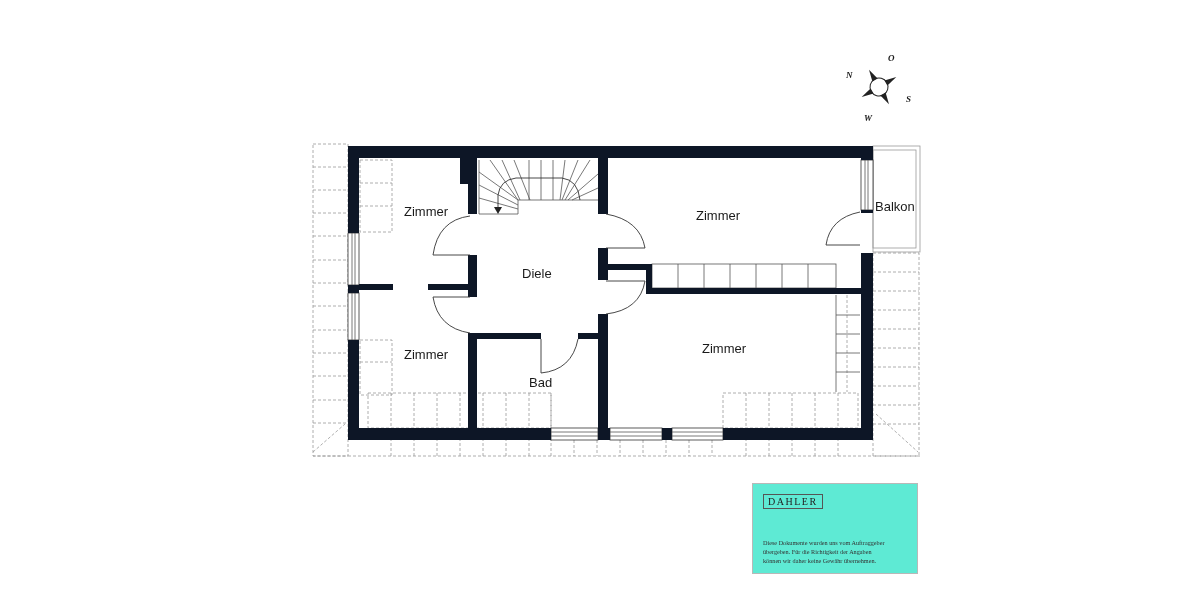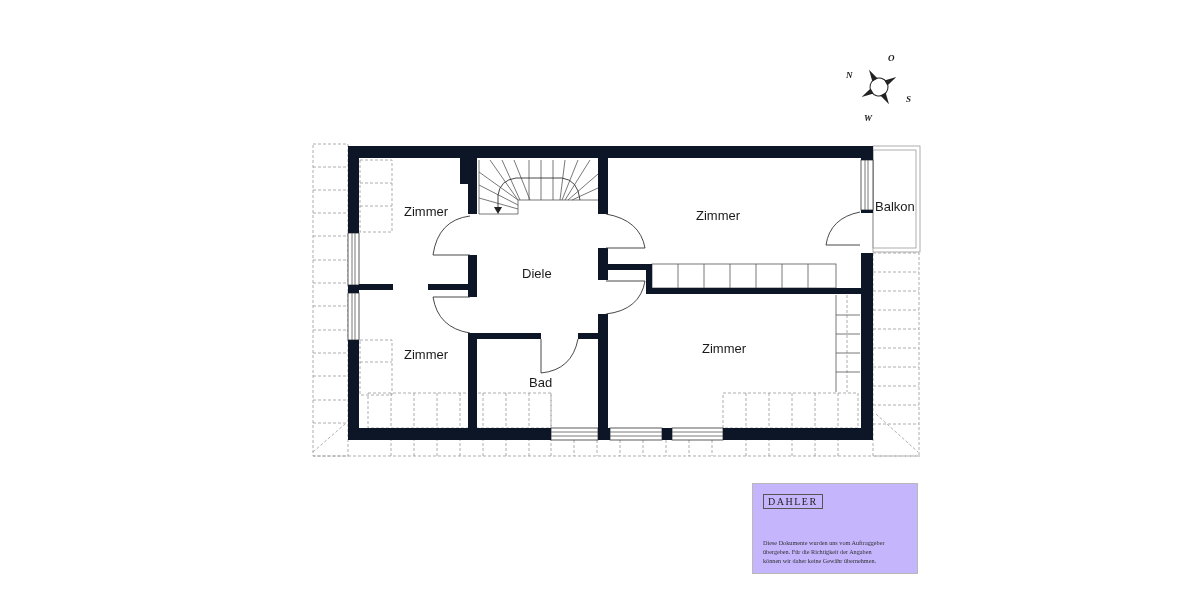--- a/index.html
+++ b/index.html
@@ -5,21 +5,21 @@
   html, body { margin: 0; padding: 0; background: #ffffff; }
   body { width: 1200px; height: 600px; position: relative; overflow: hidden; font-family: "Liberation Sans", sans-serif; }
   #plan { position: absolute; left: 0; top: 0; }
   .room-label { font-family: "Liberation Sans", sans-serif; font-size: 13px; fill: #1a1a1a; }
   .compass-label { font-family: "Liberation Serif", serif; font-size: 9px; font-style: italic; font-weight: bold; fill: #1a1a1a; }
   .wall { fill: #0d1626; }
   .dash { stroke: #9a9a9a; stroke-width: 0.8; stroke-dasharray: 3 2; fill: none; }
   .thin { stroke: #555; stroke-width: 0.8; fill: none; }
   .swing { stroke: #333; stroke-width: 0.9; fill: none; }
   .win { fill: #fff; stroke: #333; stroke-width: 0.8; }
-  #disclaimer-box { position: absolute; left: 752px; top: 483px; width: 166px; height: 91px; border: 1px solid #b8b8b8; background: #c4b5fd; box-sizing: border-box; }
+  #disclaimer-box { position: absolute; left: 752px; top: 483px; width: 166px; height: 91px; border: 1px solid #b8b8b8; background: #5eead4; box-sizing: border-box; }
   #brand-logo { position: absolute; left: 10px; top: 10px; border: 1px solid #555; padding: 1px 4px; font-family: "Liberation Serif", serif; font-size: 10px; letter-spacing: 1.5px; color: #222; }
   #disclaimer-text { position: absolute; left: 10px; top: 54px; width: 150px; font-family: "Liberation Serif", serif; font-size: 6.2px; line-height: 9.2px; color: #333; }
   #disclaimer-text span { display: block; white-space: nowrap; }
 </style>
 </head>
 <body>
 
 <svg id="plan" width="1200" height="600" viewBox="0 0 1200 600">
 
   <g>

